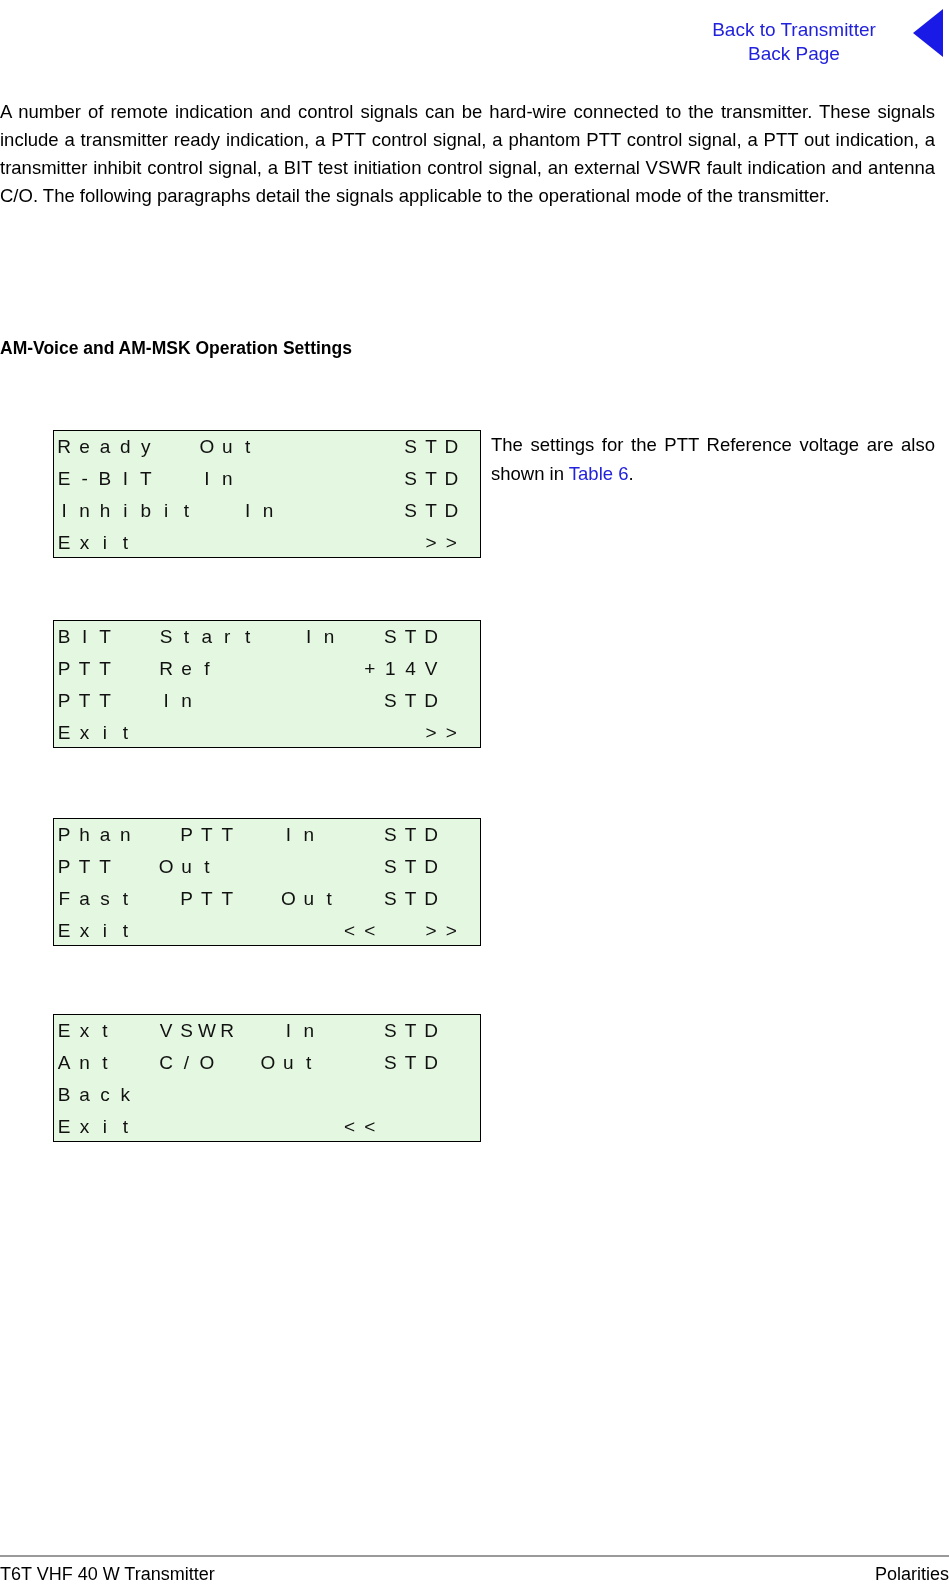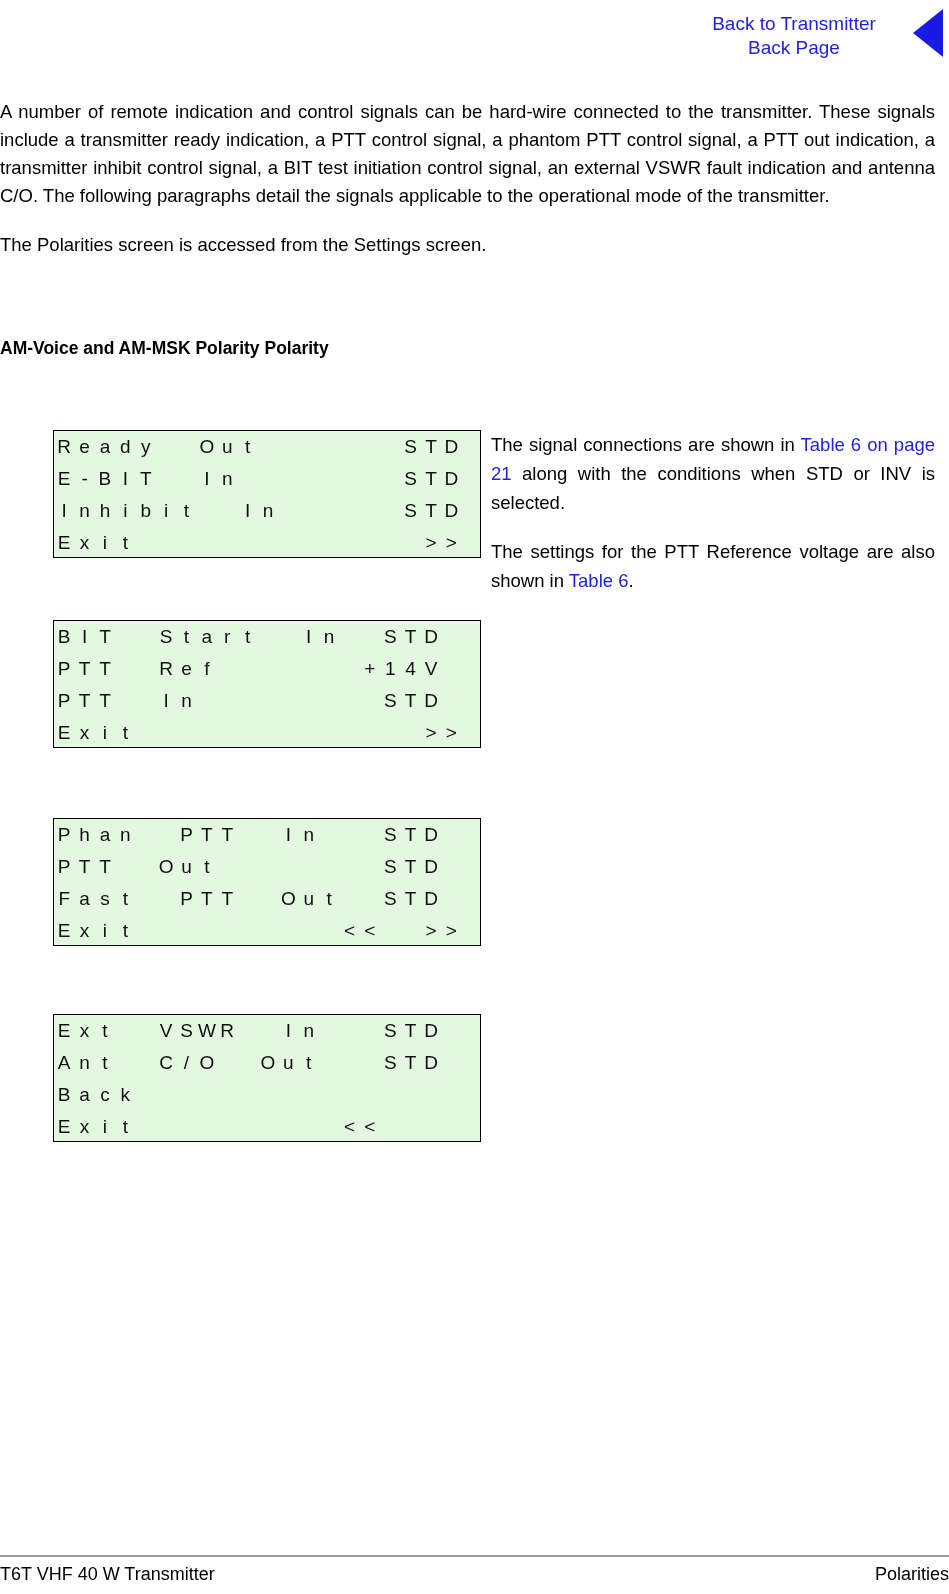--- a/index.html
+++ b/index.html
@@ -13,21 +13,21 @@
     position: relative;
     font-family: "Liberation Sans", sans-serif;
     color: #000000;
     overflow: hidden;
   }
 
   
   .header-link {
     position: absolute;
     left: 699px;
-    top: 12px;
+    top: 18px;
     width: 190px;
     text-align: center;
     color: #2222dd;
     font-size: 19px;
     line-height: 24px;
     cursor: pointer;
   }
   .header-link .ln { display: block; }
 
   .back-triangle {
@@ -150,24 +150,23 @@
 <body>
 
 <div class="header-link">
   <span class="ln">Back to Transmitter</span>
   <span class="ln">Back Page</span>
 </div>
 <div class="back-triangle"></div>
 
 <div class="content">
   <p class="body-par">A number of remote indication and control signals can be hard-wire connected to the transmitter. These signals include a transmitter ready indication, a PTT control signal, a phantom PTT control signal, a PTT out indication, a transmitter inhibit control signal, a BIT test initiation control signal, an external VSWR fault indication and antenna C/O. The following paragraphs detail the signals applicable to the operational mode of the transmitter.</p>
-  <p class="body-par second">The Polarities screen is accessed from the Settings screen.</p>
 </div>
 
-<h2 class="sub-title">AM-Voice and AM-MSK Polarity Polarity</h2>
+<h2 class="sub-title">AM-Voice and AM-MSK Operation Settings</h2>
 
 <div class="lcd" id="lcd1" style="background: rgb(228, 247, 224);">
     <div class="lcd-row">
       <span class="lcd-ch" style="left: 0px;">R</span>
       <span class="lcd-ch" style="left: 20.381px;">e</span>
       <span class="lcd-ch" style="left: 40.7619px;">a</span>
       <span class="lcd-ch" style="left: 61.1429px;">d</span>
       <span class="lcd-ch" style="left: 81.5238px;">y</span>
       <span class="lcd-ch" style="left: 142.667px;">O</span>
       <span class="lcd-ch" style="left: 163.048px;">u</span>
@@ -349,21 +348,20 @@
       <span class="lcd-ch" style="left: 0px;">E</span>
       <span class="lcd-ch" style="left: 20.381px;">x</span>
       <span class="lcd-ch" style="left: 40.7619px;">i</span>
       <span class="lcd-ch" style="left: 61.1429px;">t</span>
       <span class="lcd-ch" style="left: 285.333px;">&lt;</span>
       <span class="lcd-ch" style="left: 305.714px;">&lt;</span>
     </div>
   </div>
 
 <div class="right-col">
-  <p><span>The signal connections are shown in </span><span class="link-blue">Table 6 on page 21</span><span> along with the conditions when STD or INV is selected.</span></p>
   <p><span>The settings for the PTT Reference voltage are also shown in </span><span class="link-blue">Table 6</span><span>.</span></p>
 </div>
 
 <div class="footer-rule"></div>
 <div class="footer">
   <span class="f-left">T6T VHF 40 W Transmitter</span>
   <span class="f-right">Polarities</span>
 </div>
 
 </body></html>

